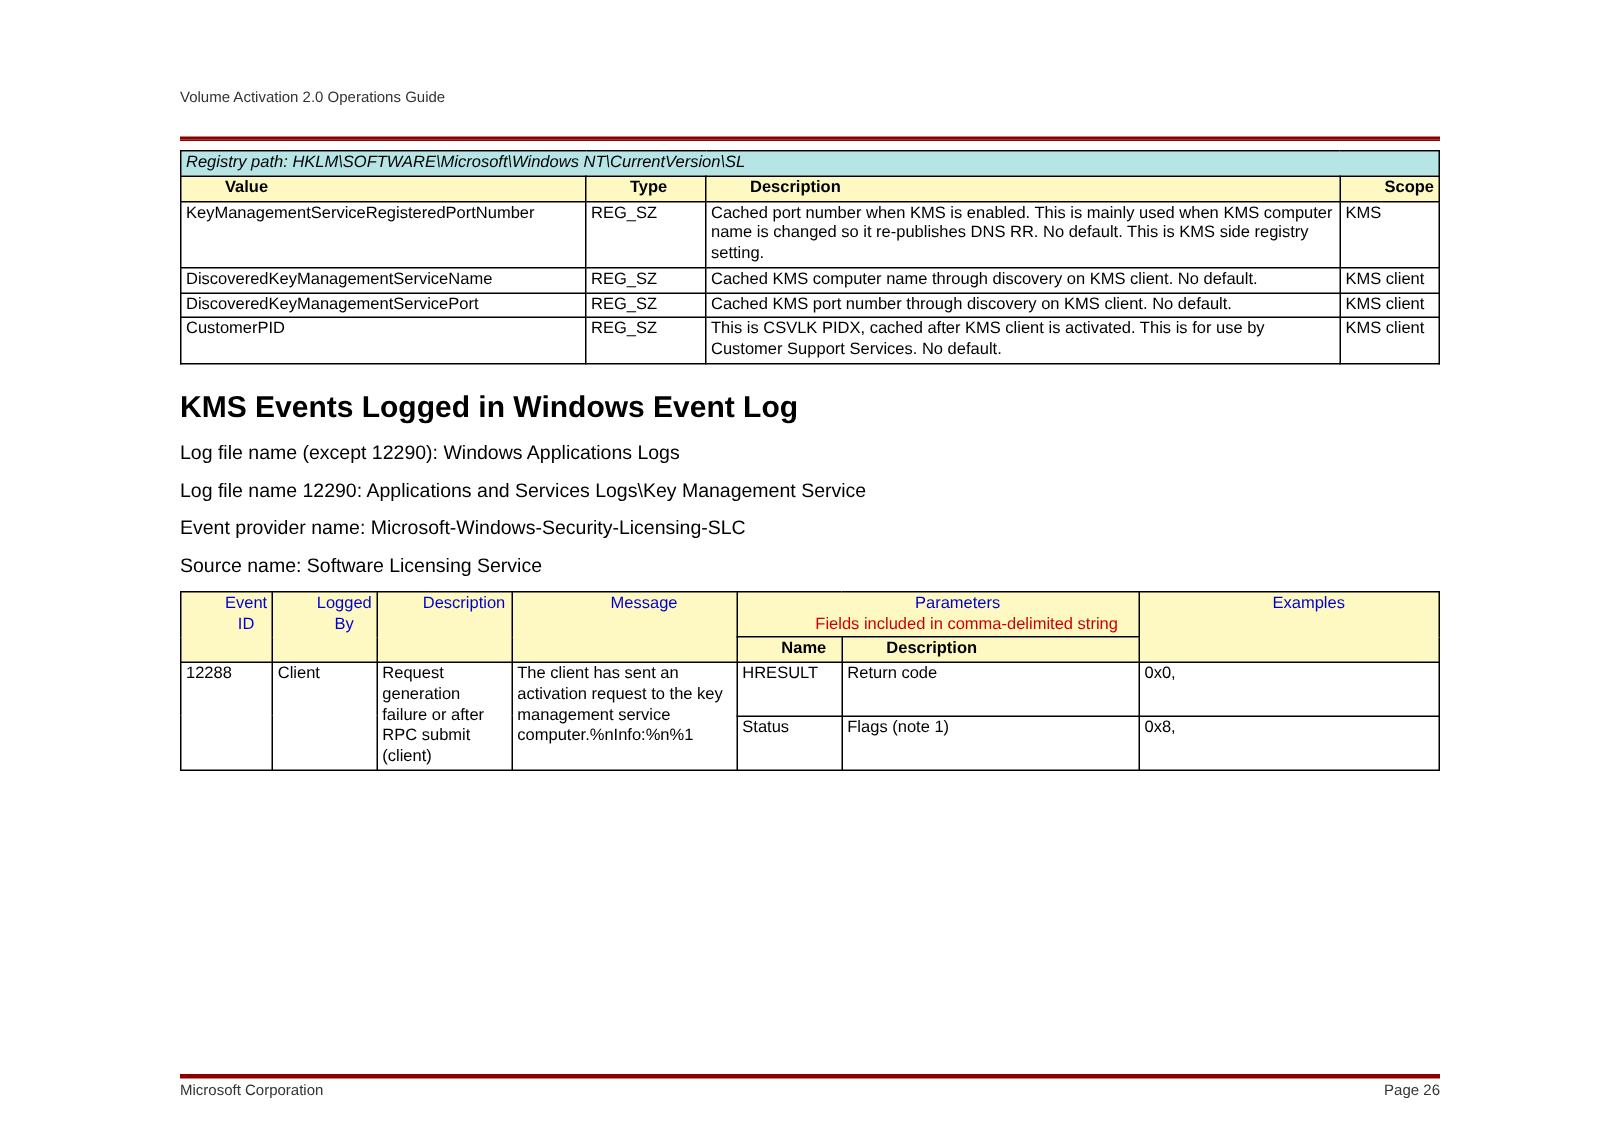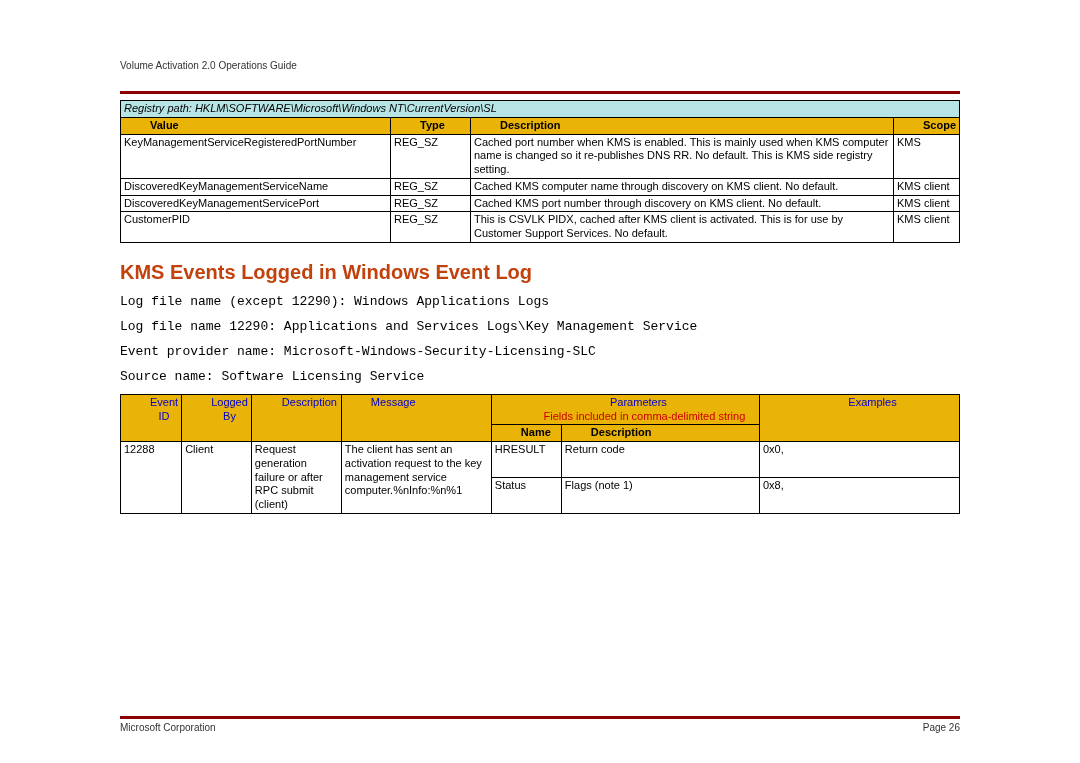--- a/index.html
+++ b/index.html
@@ -28,26 +28,26 @@
   }
   table td, table th {
     border: 1.5px solid #000;
     padding: 1px 3px;
     vertical-align: top;
     text-align: left;
     font-weight: normal;
     line-height: 1.25;
   }
   .hdr-cyan { background: #b7e5e5; font-weight: normal; font-style: italic; }
-  .subhdr-cyan { background: #eab308; font-weight: bold; padding-left: 29px; }
+  .subhdr-cyan { background: #fef9c3; font-weight: bold; padding-left: 29px; }
   .section-head {
-    font-size: 20px; font-weight: bold; margin: 18px 0 7px 0; color: #c2410c;
+    font-size: 20px; font-weight: bold; margin: 18px 0 7px 0; color: #000000;
     font-family: Arial, sans-serif;
   }
-  .para { font-size: 13px; margin: 10px 0; font-family: Liberation Mono, monospace; }
+  .para { font-size: 13px; margin: 10px 0; font-family: Liberation Sans, sans-serif; }
   .evt-blue { font-weight: normal; color: #0000cc; }
   .evt-red { color: #cc0000; margin-left: 12px; }
   .evt-black { font-weight: bold; color: #000; }
   .footer {
     position: absolute; left:120px; right:120px; bottom:30px;
     font-size: 10px; color:#333;
   }
   .footer .line {
     border-top:2px solid #8b0000; border-bottom:1px solid #8b0000; height:3px; margin-bottom:3px;
   }
@@ -103,21 +103,21 @@
   <div class="para">Log file name 12290:  Applications and Services Logs\Key Management Service</div>
   <div class="para">Event provider name:  Microsoft-Windows-Security-Licensing-SLC</div>
   <div class="para">Source name:  Software Licensing Service</div>
 
   <table>
     <tbody>
         <tr>
       <td rowspan="2" class="subhdr-cyan evt-blue" style="width:48px;text-align:center">Event ID</td>
       <td rowspan="2" class="subhdr-cyan evt-blue" style="width:42px;text-align:center">Logged By</td>
       <td rowspan="2" class="subhdr-cyan evt-blue" style="width:90px;text-align:center">Description</td>
-      <td rowspan="2" class="subhdr-cyan evt-blue" style="width:150px;">Message</td>
+      <td rowspan="2" class="subhdr-cyan evt-blue" style="width:150px;text-align:center">Message</td>
       <td colspan="2" class="subhdr-cyan" style="text-align:center">
         <span class="evt-blue">Parameters</span><br>
         <span class="evt-red" style="font-weight:normal">Fields included in comma-delimited string</span>
       </td>
       <td rowspan="2" class="subhdr-cyan evt-blue" style="width:200px;text-align:center">Examples</td>
     </tr>
     <tr>
       <td class="subhdr-cyan evt-black" style="width:70px">Name</td>
       <td class="subhdr-cyan evt-black">Description</td>
     </tr>

